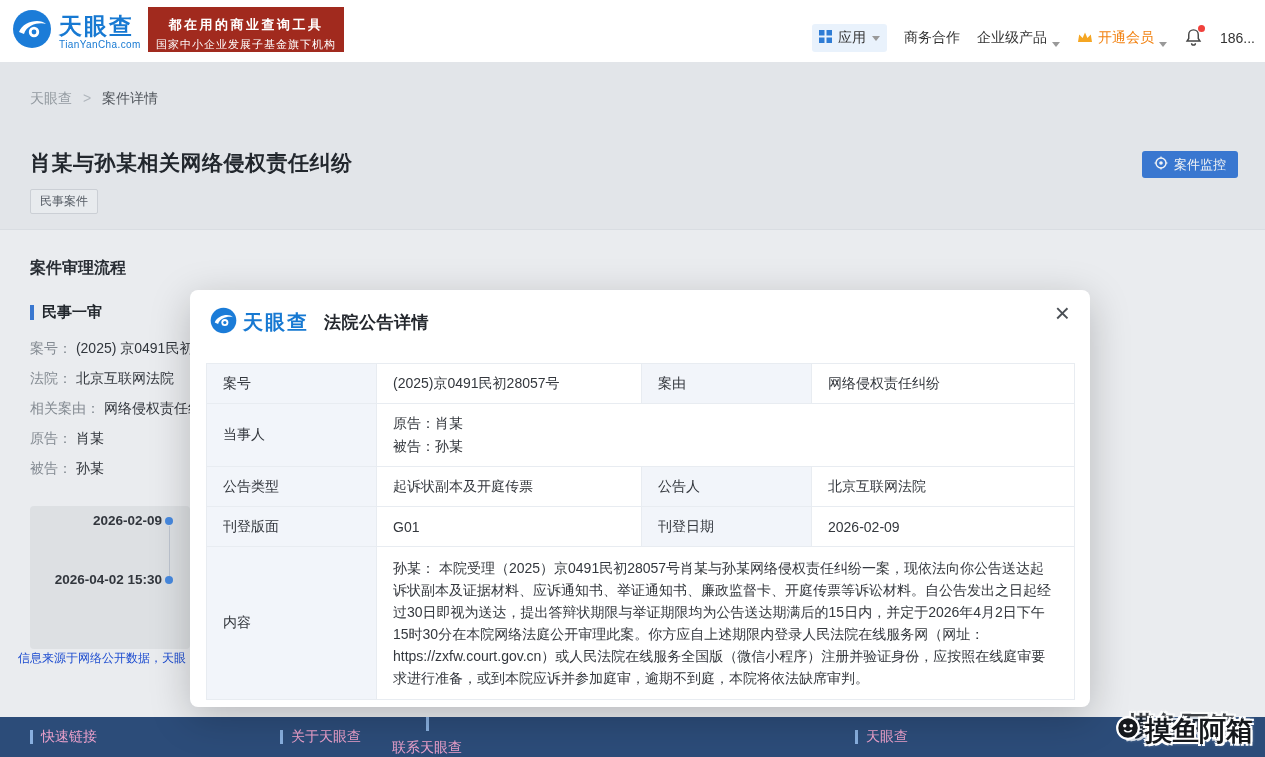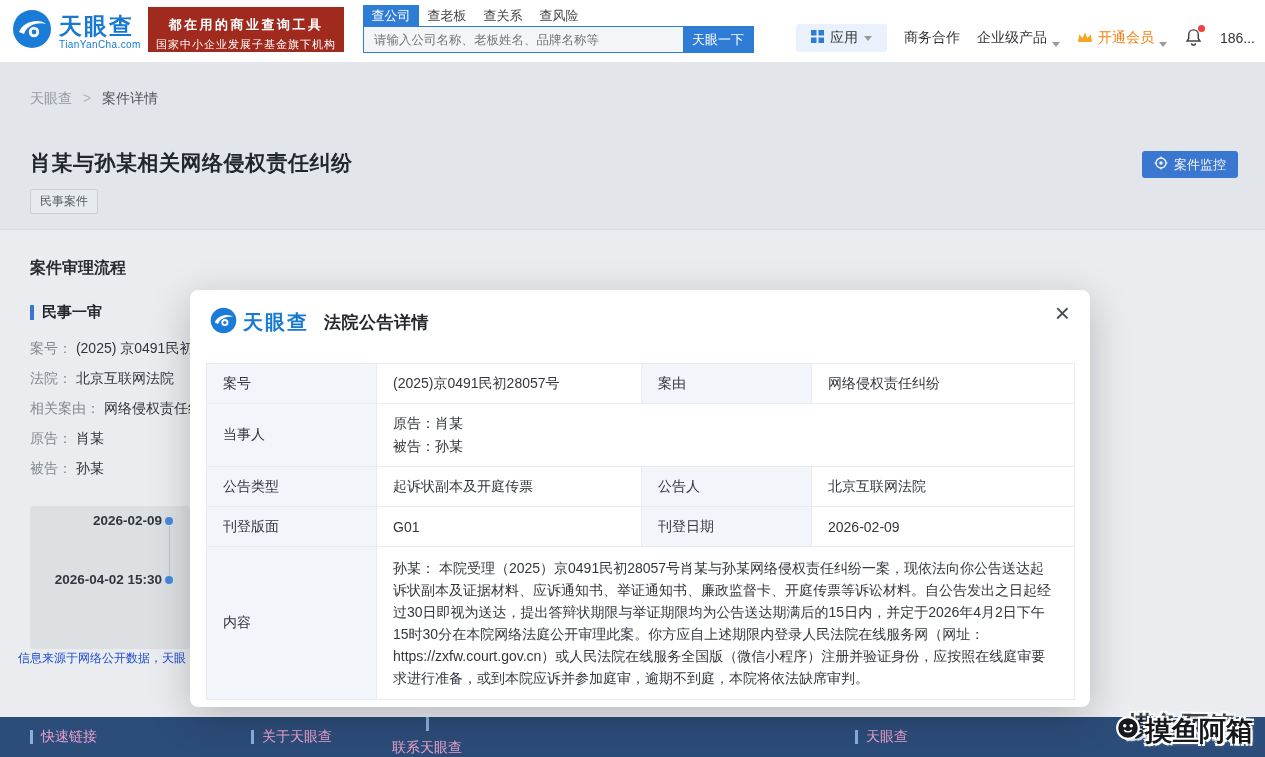--- a/index.html
+++ b/index.html
@@ -17,21 +17,21 @@
 
   .search-wrap { position:absolute; left:363px; top:5px; }
   .nav-tabs { display:flex; height:21px; }
   .nav-tab { min-width:56px; text-align:center; font-size:13px; line-height:21px; color:#444; cursor:pointer; }
   .nav-tab.active { background:#2E7CD5; color:#FFF; }
   .search-row { display:flex; width:391px; height:27px; border:1px solid #2E7CD5; }
   .search-input { flex:1; border:0; background:#F4F5F7; padding:0 10px; font-size:12.5px; color:#666; outline:none; font-family:inherit; }
   .search-btn { width:70px; background:#2E7CD5; color:#FFF; font-size:13px; border:0; cursor:pointer; font-family:inherit; }
 
   .top-menu { position:absolute; right:10px; top:24px; height:28px; display:flex; align-items:center; gap:17px; font-size:14px; color:#333; }
-  .apps-pill { display:flex; align-items:center; gap:6px; background:#E9F2FC; border-radius:3px; padding:5px 15px; cursor:pointer; }
+  .apps-pill { display:flex; align-items:center; gap:6px; background:#E9F2FC; border-radius:3px; padding:5px 7px; cursor:pointer; }
   .menu-item { display:flex; align-items:flex-end; gap:5px; cursor:pointer; white-space:nowrap; }
   .vip-label { color:#F28211; }
   .caret { display:inline-block; width:0; height:0; border-left:4px solid transparent; border-right:4px solid transparent; border-top:5px solid #999; }
   .bell-wrap { position:relative; cursor:pointer; }
   .bell-dot { position:absolute; top:-2px; right:-2px; width:7px; height:7px; background:#F0413C; border-radius:50%; }
 
   
   .breadcrumb { position:absolute; left:30px; top:90px; font-size:14px; color:#9AA0A6; }
   .crumb-home { cursor:pointer; }
   .crumb-sep { margin:0 7px; color:#B9BEC4; }
@@ -59,21 +59,21 @@
   .tl-dot2 { top:70px; }
   .source-note { position:absolute; left:18px; top:420px; font-size:12px; color:#1d4ed8; white-space:nowrap; }
 
   
   .dim { position:absolute; left:0; top:62px; width:100%; height:695px; background:rgba(25,35,55,0.05); z-index:3; pointer-events:none; }
 
   
   .footer { position:absolute; left:0; top:717px; width:100%; height:40px; background:#2E4F7D; }
   .foot-item { position:absolute; top:0; height:40px; display:flex; align-items:center; gap:8px; color:#f9a8d4; font-size:14px; cursor:pointer; }
   .foot-bar { width:3px; height:14px; background:#8FB7E8; }
-  .fi-1 { left:30px; } .fi-2 { left:251px;font-family:Liberation Serif, serif; } .fi-3 { left:392px;flex-direction:column; } .fi-4 { left:855px; }
+  .fi-1 { left:30px; } .fi-2 { left:280px;font-family:Liberation Serif, serif; } .fi-3 { left:392px;flex-direction:column; } .fi-4 { left:855px; }
 
   
   .modal { position:absolute; left:190px; top:290px; width:900px; height:417px; background:#FFF; border-radius:8px; box-shadow:0 10px 40px rgba(0,0,0,.22); z-index:10; }
   .modal-head { display:flex; align-items:center; height:56px; padding:8px 20px 0; }
   .modal-logo { display:flex; align-items:center; gap:6px; }
   .modal-logo-title { font-size:20px; font-weight:800; color:#1779D2; letter-spacing:2px; }
   .modal-title { margin-left:15px; font-size:17px; font-weight:700; color:#23272D; letter-spacing:.5px; }
   .modal-close { position:absolute; right:20px; top:10px; font-size:26px; color:#4A4F55; background:none; border:0; cursor:pointer; line-height:1; font-family:inherit; }
   .notice-table { position:absolute; left:16px; top:73px; width:868px; border-collapse:collapse; table-layout:fixed; font-size:14px; color:#33373D; }
   .notice-table td { border:1px solid #E8ECF1; padding:0 16px; vertical-align:middle; }
@@ -108,32 +108,20 @@
         <span class="logo-text-title" style="display:block">天眼查</span>
         <span class="logo-text-sub" style="display:block">TianYanCha.com</span>
       </span>
     </div>
 
     <div class="promo">
       <div class="promo-l1">都在用的商业查询工具</div>
       <div class="promo-l2">国家中小企业发展子基金旗下机构</div>
     </div>
 
-    <div class="search-wrap">
-      <div class="nav-tabs">
-        <div class="nav-tab active">查公司</div>
-        <div class="nav-tab">查老板</div>
-        <div class="nav-tab">查关系</div>
-        <div class="nav-tab">查风险</div>
-      </div>
-      <div class="search-row">
-        <input class="search-input" type="text" placeholder="请输入公司名称、老板姓名、品牌名称等" style="">
-        <button class="search-btn">天眼一下</button>
-      </div>
-    </div>
 
     <div class="top-menu">
       <div class="apps-pill">
         <span>
           <svg width="13" height="13" viewBox="0 0 13 13">
             <rect x="0" y="0" width="5.5" height="5.5" fill="#2E7CD5"></rect>
             <rect x="7.5" y="0" width="5.5" height="5.5" fill="#2E7CD5"></rect>
             <rect x="0" y="7.5" width="5.5" height="5.5" fill="#2E7CD5"></rect>
             <rect x="7.5" y="7.5" width="5.5" height="5.5" fill="#2E7CD5"></rect>
           </svg>

